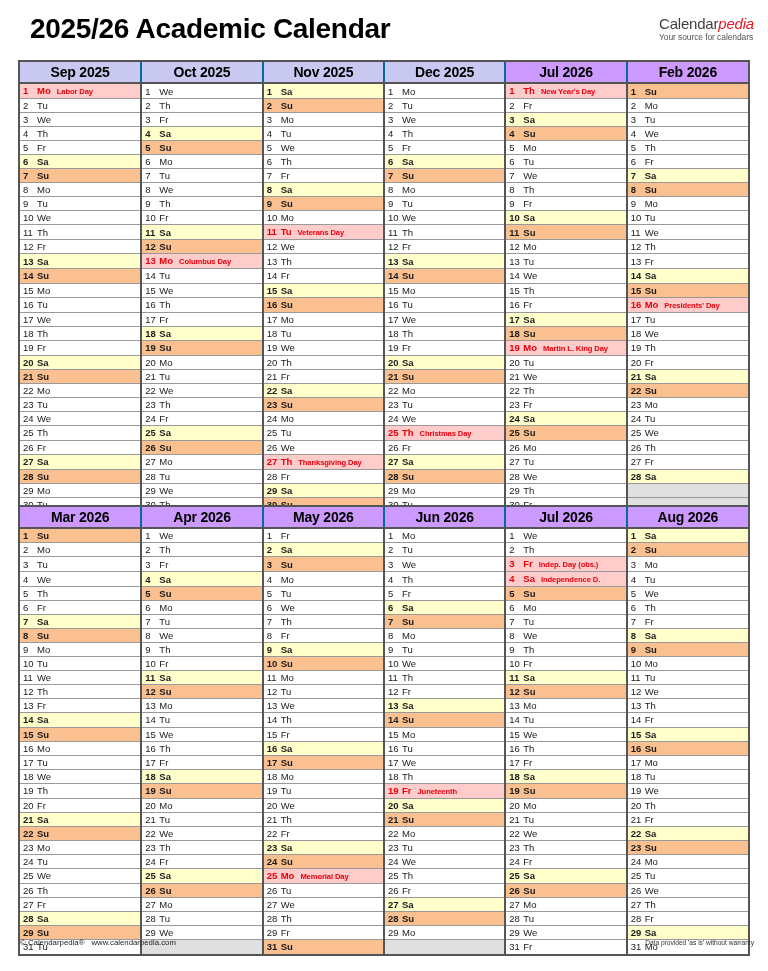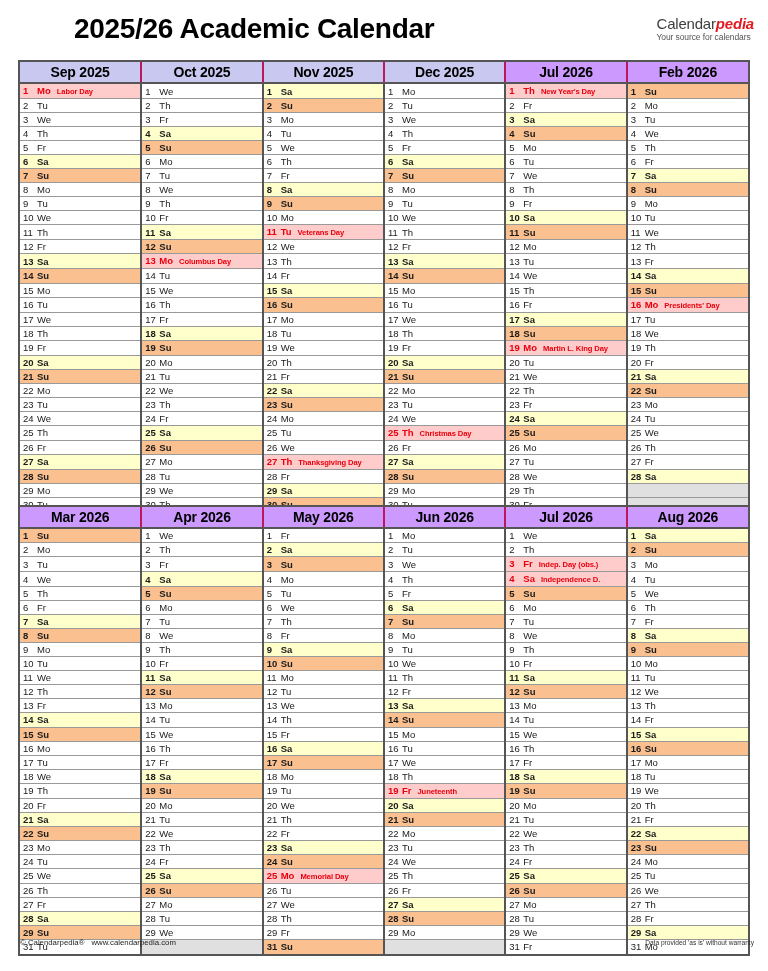--- a/index.html
+++ b/index.html
@@ -16,21 +16,20 @@
     background: #fff;
     padding: 0;
     overflow: hidden;
   }
 
   
   .top-bar {
     position: relative;
     height: 55px;
     padding: 14px 30px 0 30px;
-    margin-left: 44px;
   }
   .cal-title {
     position: absolute;
     left: 30px; top: 13px;
     font-size: 28px;
     font-weight: bold;
     color: #000;
     letter-spacing: -0.3px;
     white-space: nowrap;
   }
@@ -42,21 +41,21 @@
   }
   .brand-main {
     font-size: 15px;
     font-weight: normal;
     color: #3f3f3f;
     letter-spacing: -0.2px;
     white-space: nowrap;
   }
   .brand-main .pedia {
     color: #e11b22;
-    font-weight: bold;
+    font-weight: normal;
     font-style: italic;
   }
   .brand-tag {
     font-size: 8.5px;
     color: #555;
     letter-spacing: -0.1px;
     margin-top: 1px;
     white-space: nowrap;
   }
 
@@ -77,21 +76,21 @@
     width: 100%;
   }
   .block-table col { width: 16.6667%; }
 
   .month-head {
     height: 21px;
     text-align: center;
     font-size: 14px;
     font-weight: bold;
     color: #000;
-    border-right: 2px solid #be185d;
+    border-right: 2px solid #0369a1;
     border-bottom: 2px solid #555;
     letter-spacing: -0.2px;
     padding: 0;
   }
   .month-head:last-child { border-right: none; margin-top: 8px; }
   .hdr-blue   { background: #c8c8f0; }
   .hdr-purple { background: #cc99ff; }
 
   .daycell {
     height: 14.05px;

